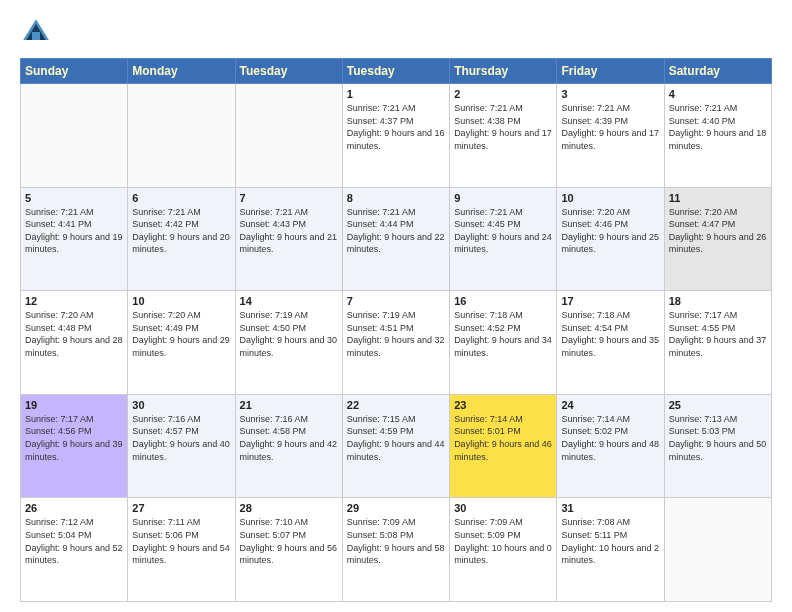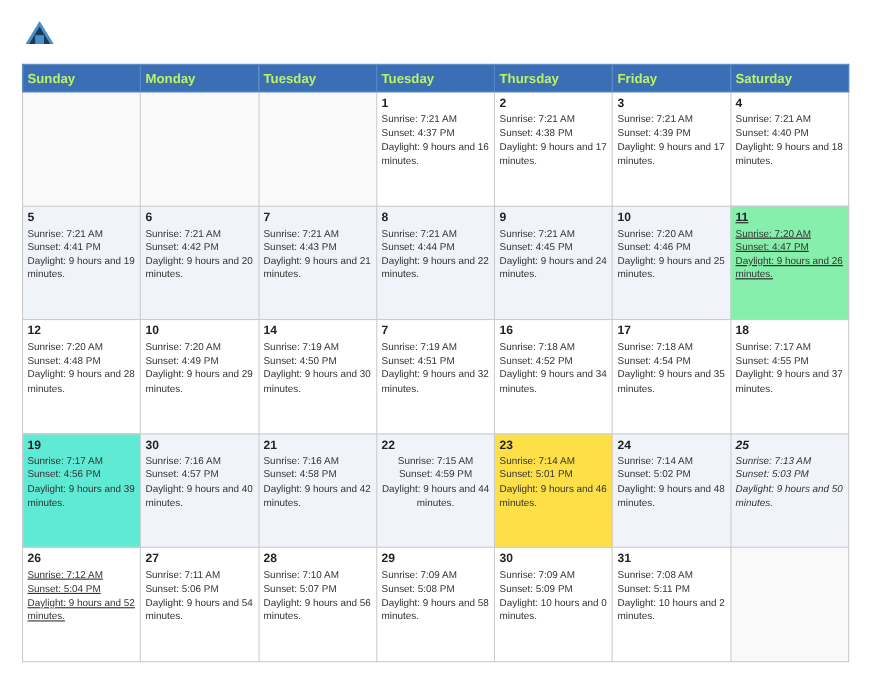--- a/index.html
+++ b/index.html
@@ -55,21 +55,21 @@
     }
     .calendar {
       flex: 1;
       border: 1px solid #ccc;
       border-collapse: collapse;
       width: 100%;
       table-layout: fixed;
     }
     .calendar th {
       background: #3a6fb5;
-      color: #bef264;
+      color: #fef9c3;
       font-size: 12px;
       font-weight: bold;
       padding: 5px 4px;
       text-align: left;
       border: 1px solid #5585c5;
     }
     .calendar td {
       vertical-align: top;
       border: 1px solid #ccc;
       padding: 4px 4px 3px 4px;
@@ -189,21 +189,21 @@
             <div class="day-info" style="white-space: pre-line;">Sunrise: 7:21 AM
 Sunset: 4:45 PM
 Daylight: 9 hours and 24 minutes.</div>
           </td>
           <td style="background: rgb(240, 244, 250);">
             <span class="day-num">10</span>
             <div class="day-info" style="white-space: pre-line;">Sunrise: 7:20 AM
 Sunset: 4:46 PM
 Daylight: 9 hours and 25 minutes.</div>
           </td>
-          <td style="background: #86efac; text-decoration: underline;">
+          <td style="background: #e5e5e5;">
             <span class="day-num">11</span>
             <div class="day-info" style="white-space: pre-line;">Sunrise: 7:20 AM
 Sunset: 4:47 PM
 Daylight: 9 hours and 26 minutes.</div>
           </td>
         </tr>
         <tr>
           <td>
             <span class="day-num">12</span>
             <div class="day-info" style="white-space: pre-line;">Sunrise: 7:20 AM
@@ -241,67 +241,67 @@
 Daylight: 9 hours and 35 minutes.</div>
           </td>
           <td>
             <span class="day-num">18</span>
             <div class="day-info" style="white-space: pre-line;">Sunrise: 7:17 AM
 Sunset: 4:55 PM
 Daylight: 9 hours and 37 minutes.</div>
           </td>
         </tr>
         <tr>
-          <td style="background: #5eead4; margin-left: 20px;">
+          <td style="background: #c4b5fd; margin-left: 20px;">
             <span class="day-num">19</span>
             <div class="day-info" style="white-space: pre-line;">Sunrise: 7:17 AM
 Sunset: 4:56 PM
 Daylight: 9 hours and 39 minutes.</div>
           </td>
           <td style="background: rgb(240, 244, 250);">
             <span class="day-num">30</span>
             <div class="day-info" style="white-space: pre-line;">Sunrise: 7:16 AM
 Sunset: 4:57 PM
 Daylight: 9 hours and 40 minutes.</div>
           </td>
           <td style="background: rgb(240, 244, 250);">
             <span class="day-num">21</span>
             <div class="day-info" style="white-space: pre-line;">Sunrise: 7:16 AM
 Sunset: 4:58 PM
 Daylight: 9 hours and 42 minutes.</div>
           </td>
           <td style="background: rgb(240, 244, 250); margin-left: 35px;">
             <span class="day-num">22</span>
-            <div class="day-info" style="white-space: pre-line; text-align: center;">Sunrise: 7:15 AM
+            <div class="day-info" style="white-space: pre-line;">Sunrise: 7:15 AM
 Sunset: 4:59 PM
 Daylight: 9 hours and 44 minutes.</div>
           </td>
           <td style="background: #fde047;">
             <span class="day-num">23</span>
             <div class="day-info" style="white-space: pre-line;">Sunrise: 7:14 AM
 Sunset: 5:01 PM
 Daylight: 9 hours and 46 minutes.</div>
           </td>
           <td style="background: rgb(240, 244, 250);">
             <span class="day-num">24</span>
             <div class="day-info" style="white-space: pre-line;">Sunrise: 7:14 AM
 Sunset: 5:02 PM
 Daylight: 9 hours and 48 minutes.</div>
           </td>
-          <td style="background: rgb(240, 244, 250); font-style: italic;">
+          <td style="background: rgb(240, 244, 250);">
             <span class="day-num">25</span>
             <div class="day-info" style="white-space: pre-line;">Sunrise: 7:13 AM
 Sunset: 5:03 PM
 Daylight: 9 hours and 50 minutes.</div>
           </td>
         </tr>
         <tr>
           <td>
             <span class="day-num">26</span>
-            <div class="day-info" style="white-space: pre-line; text-decoration: underline;">Sunrise: 7:12 AM
+            <div class="day-info" style="white-space: pre-line;">Sunrise: 7:12 AM
 Sunset: 5:04 PM
 Daylight: 9 hours and 52 minutes.</div>
           </td>
           <td>
             <span class="day-num">27</span>
             <div class="day-info" style="white-space: pre-line;">Sunrise: 7:11 AM
 Sunset: 5:06 PM
 Daylight: 9 hours and 54 minutes.</div>
           </td>
           <td>

